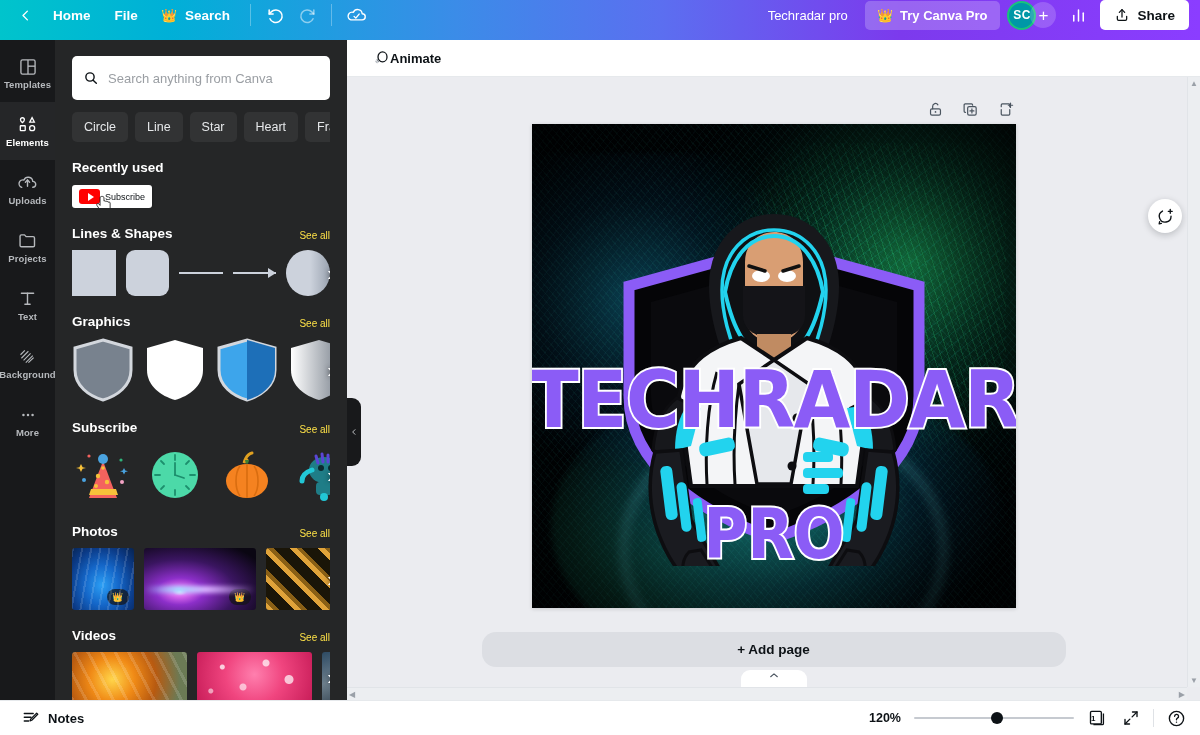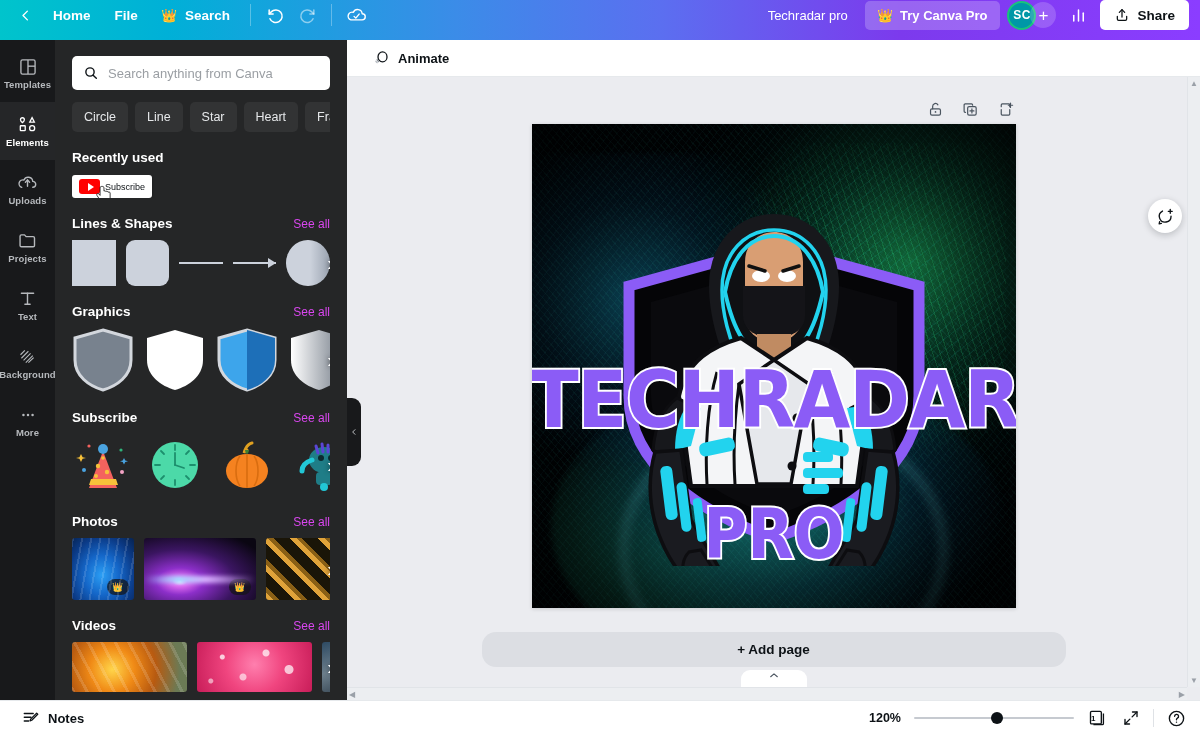--- a/index.html
+++ b/index.html
@@ -75,41 +75,41 @@
   
   .panel {
     width: 292px; flex: 0 0 292px; background: #252627;
     overflow: hidden; position: relative; z-index: 15;
     display: flex; flex-direction: column;
   }
   .panel-inner { padding: 0 17px; overflow: hidden; flex: 1; }
   .search-wrap { padding: 16px 0 12px; }
   .search-box {
     display: flex; align-items: center; gap: 9px;
-    background: #fff; border-radius: 5px; height: 34px; padding: 0 11px;
+    background: #fff; border-radius: 5px; height: 44px; padding: 0 11px;
   }
   .search-box input {
     border: none; outline: none; flex: 1; font-size: 13px;
     font-family: "Liberation Sans", sans-serif; color: #0d1216; background: transparent;
   }
   .search-box input::placeholder { color: #9a9ea3; }
 
   .chips { display: flex; gap: 7px; align-items: flex-end; overflow: hidden; }
   .chip {
     background: #323334; color: #e6e8ea; border-radius: 5px;
     padding: 0 12px; height: 30px; display: flex; align-items: center;
     font-size: 12.5px; cursor: pointer; white-space: nowrap; flex: 0 0 auto;
   }
 
   .sec-head {
     display: flex; align-items: flex-end; justify-content: space-between;
     margin: 18px 0 9px;
   }
   .sec-title { font-size: 13.5px; font-weight: bold; color: #fff; }
-  .see-all { font-size: 12px; color: #d946ef; cursor: pointer; }
+  .see-all { font-size: 10px; color: #fde047; cursor: pointer; }
 
   .row { display: flex; gap: 10px; align-items: center; position: relative; overflow: hidden; }
   .row-arrow {
     position: absolute; right: -4px; top: 50%; transform: translateY(-50%);
     color: #fff; font-size: 20px; cursor: pointer; z-index: 4;
     text-shadow: 0 0 5px rgba(0,0,0,.85); line-height: 1;
   }
 
   
   .yt-btn {
@@ -196,21 +196,21 @@
   }
 
   
   .editor { flex: 1; display: flex; flex-direction: column; min-width: 0; background: #fff; }
   .ctx-bar {
     height: 37px; flex: 0 0 37px; background: #fff;
     display: flex; align-items: center; padding: 0 16px;
     border-bottom: 1px solid #e6e9ec;
   }
   .animate-btn {
-    display: flex; align-items: center; gap: 8px;
+    display: flex; align-items: center; gap: 0;
     padding: 5px 9px; border-radius: 5px; cursor: pointer;
     font-size: 13px; font-weight: bold; color: #0d1216;
   }
 
   .canvas-area {
     flex: 1; background: #ebecf0; position: relative;
     display: flex; flex-direction: column; align-items: center;
     padding-top: 22px; min-height: 0; overflow: hidden;
   }
   .page-tools {

